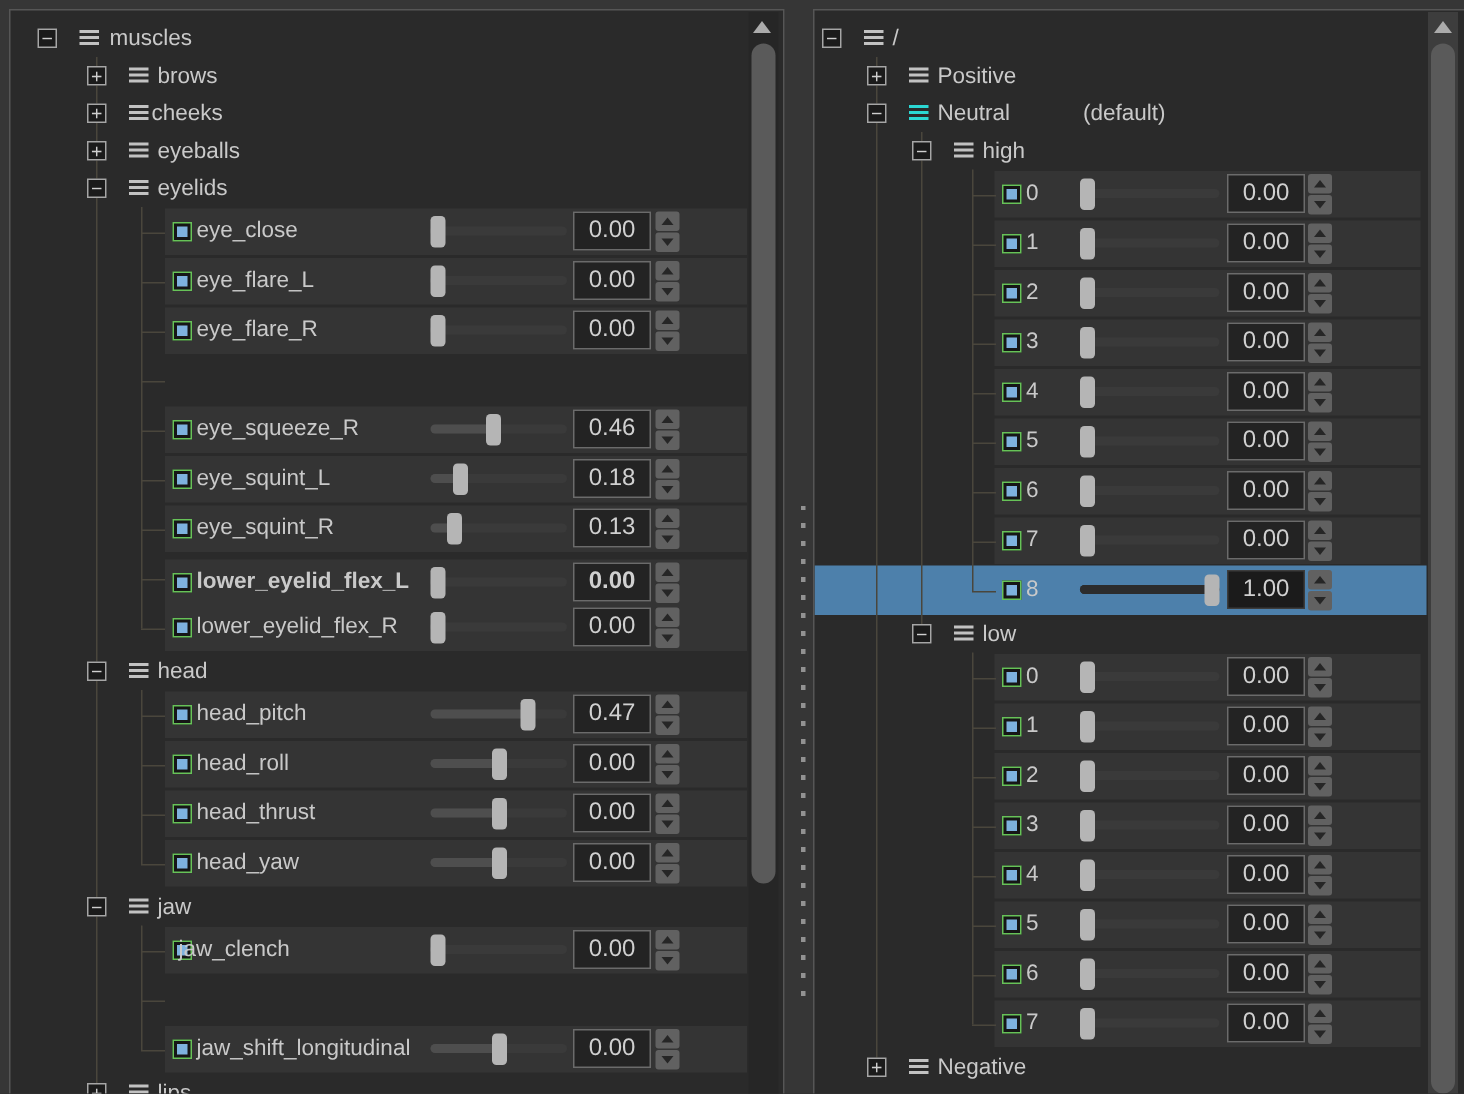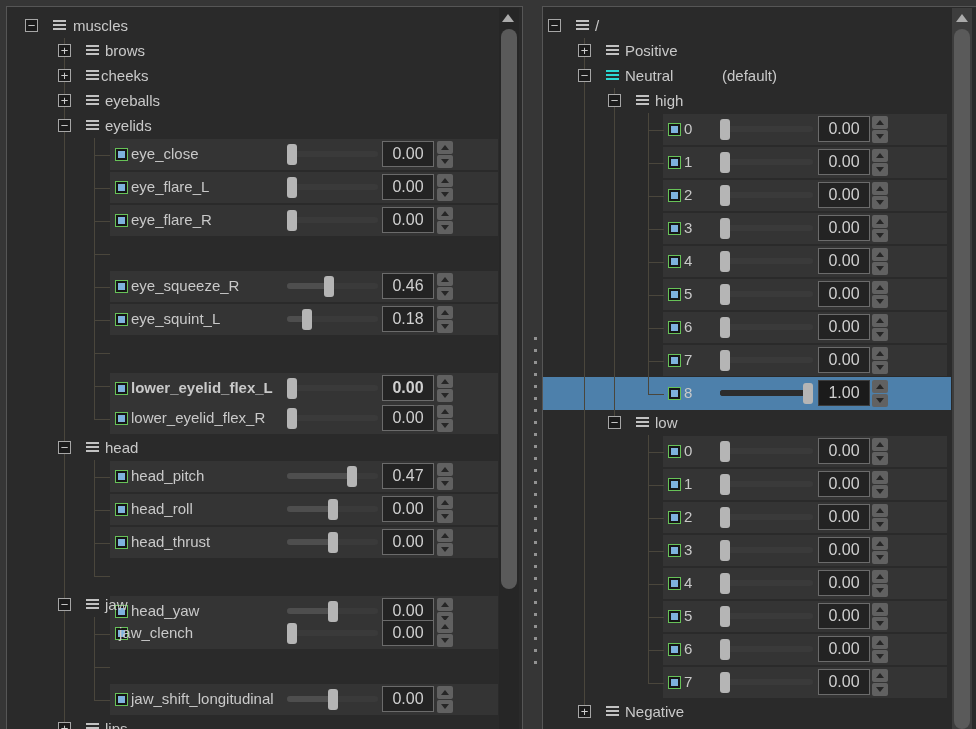--- a/index.html
+++ b/index.html
@@ -167,20 +167,37 @@
         <div class="fill" style="left: 280px; width: 20px;"></div>
         <div class="handle" style="left: 295px;"></div>
         <div class="spin" style="left: 375px;">0.18</div>
         <div class="sbtn" style="left: 430px; top: 3px;">
           <div class="up"></div>
         </div>
         <div class="sbtn" style="left: 430px; top: 17px;">
           <div class="dn"></div>
         </div>
       </div>
+      <div class="trow" style="top: 329px; height: 33px;">
+        <div class="strip" style="left: 103px; width: 388px;"></div>
+        <div class="cbx" style="left: 108px; top: 10px;">
+          <div></div>
+        </div>
+        <div class="clabel" style="left: 124px; top: 7px;">eye_squint_R</div>
+        <div class="track" style="left: 280px; width: 91px;"></div>
+        <div class="fill" style="left: 280px; width: 16px;"></div>
+        <div class="handle" style="left: 291px;"></div>
+        <div class="spin" style="left: 375px;">0.13</div>
+        <div class="sbtn" style="left: 430px; top: 3px;">
+          <div class="up"></div>
+        </div>
+        <div class="sbtn" style="left: 430px; top: 17px;">
+          <div class="dn"></div>
+        </div>
+      </div>
       <div class="trow" style="top: 365px; height: 33px; font-weight: bold;">
         <div class="strip" style="left: 103px; width: 388px;"></div>
         <div class="cbx" style="left: 108px; top: 10px;">
           <div></div>
         </div>
         <div class="clabel" style="left: 124px; top: 7px;">lower_eyelid_flex_L</div>
         <div class="track" style="left: 280px; width: 91px;"></div>
         <div class="fill" style="left: 280px; width: 5px;"></div>
         <div class="handle" style="left: 280px;"></div>
         <div class="spin" style="left: 375px;">0.00</div>
@@ -261,21 +278,21 @@
         <div class="fill" style="left: 280px; width: 46px;"></div>
         <div class="handle" style="left: 321px;"></div>
         <div class="spin" style="left: 375px;">0.00</div>
         <div class="sbtn" style="left: 430px; top: 3px;">
           <div class="up"></div>
         </div>
         <div class="sbtn" style="left: 430px; top: 17px;">
           <div class="dn"></div>
         </div>
       </div>
-      <div class="trow" style="top: 552px; height: 33px; margin-top: 36px;">
+      <div class="trow" style="top: 552px; height: 33px;">
         <div class="strip" style="left: 103px; width: 388px;"></div>
         <div class="cbx" style="left: 108px; top: 10px;">
           <div></div>
         </div>
         <div class="clabel" style="left: 124px; top: 7px;">head_yaw</div>
         <div class="track" style="left: 280px; width: 91px;"></div>
         <div class="fill" style="left: 280px; width: 46px;"></div>
         <div class="handle" style="left: 321px;"></div>
         <div class="spin" style="left: 375px;">0.00</div>
         <div class="sbtn" style="left: 430px; top: 3px;">

